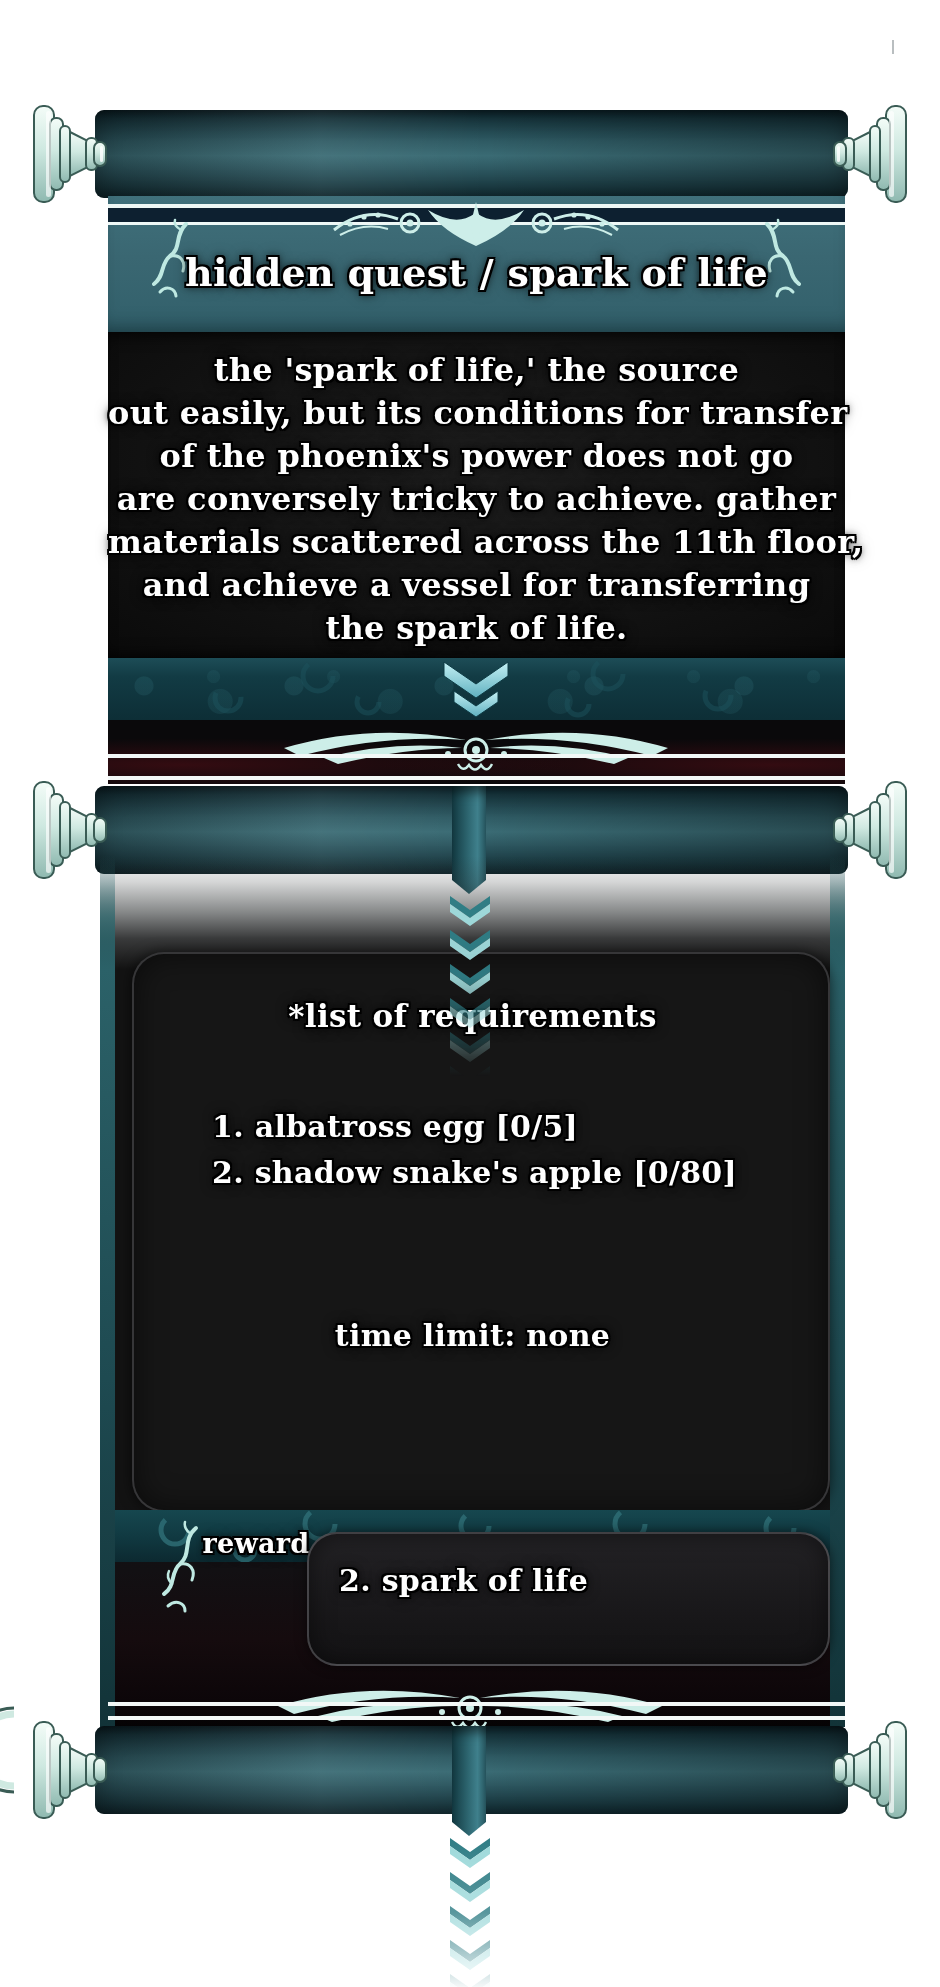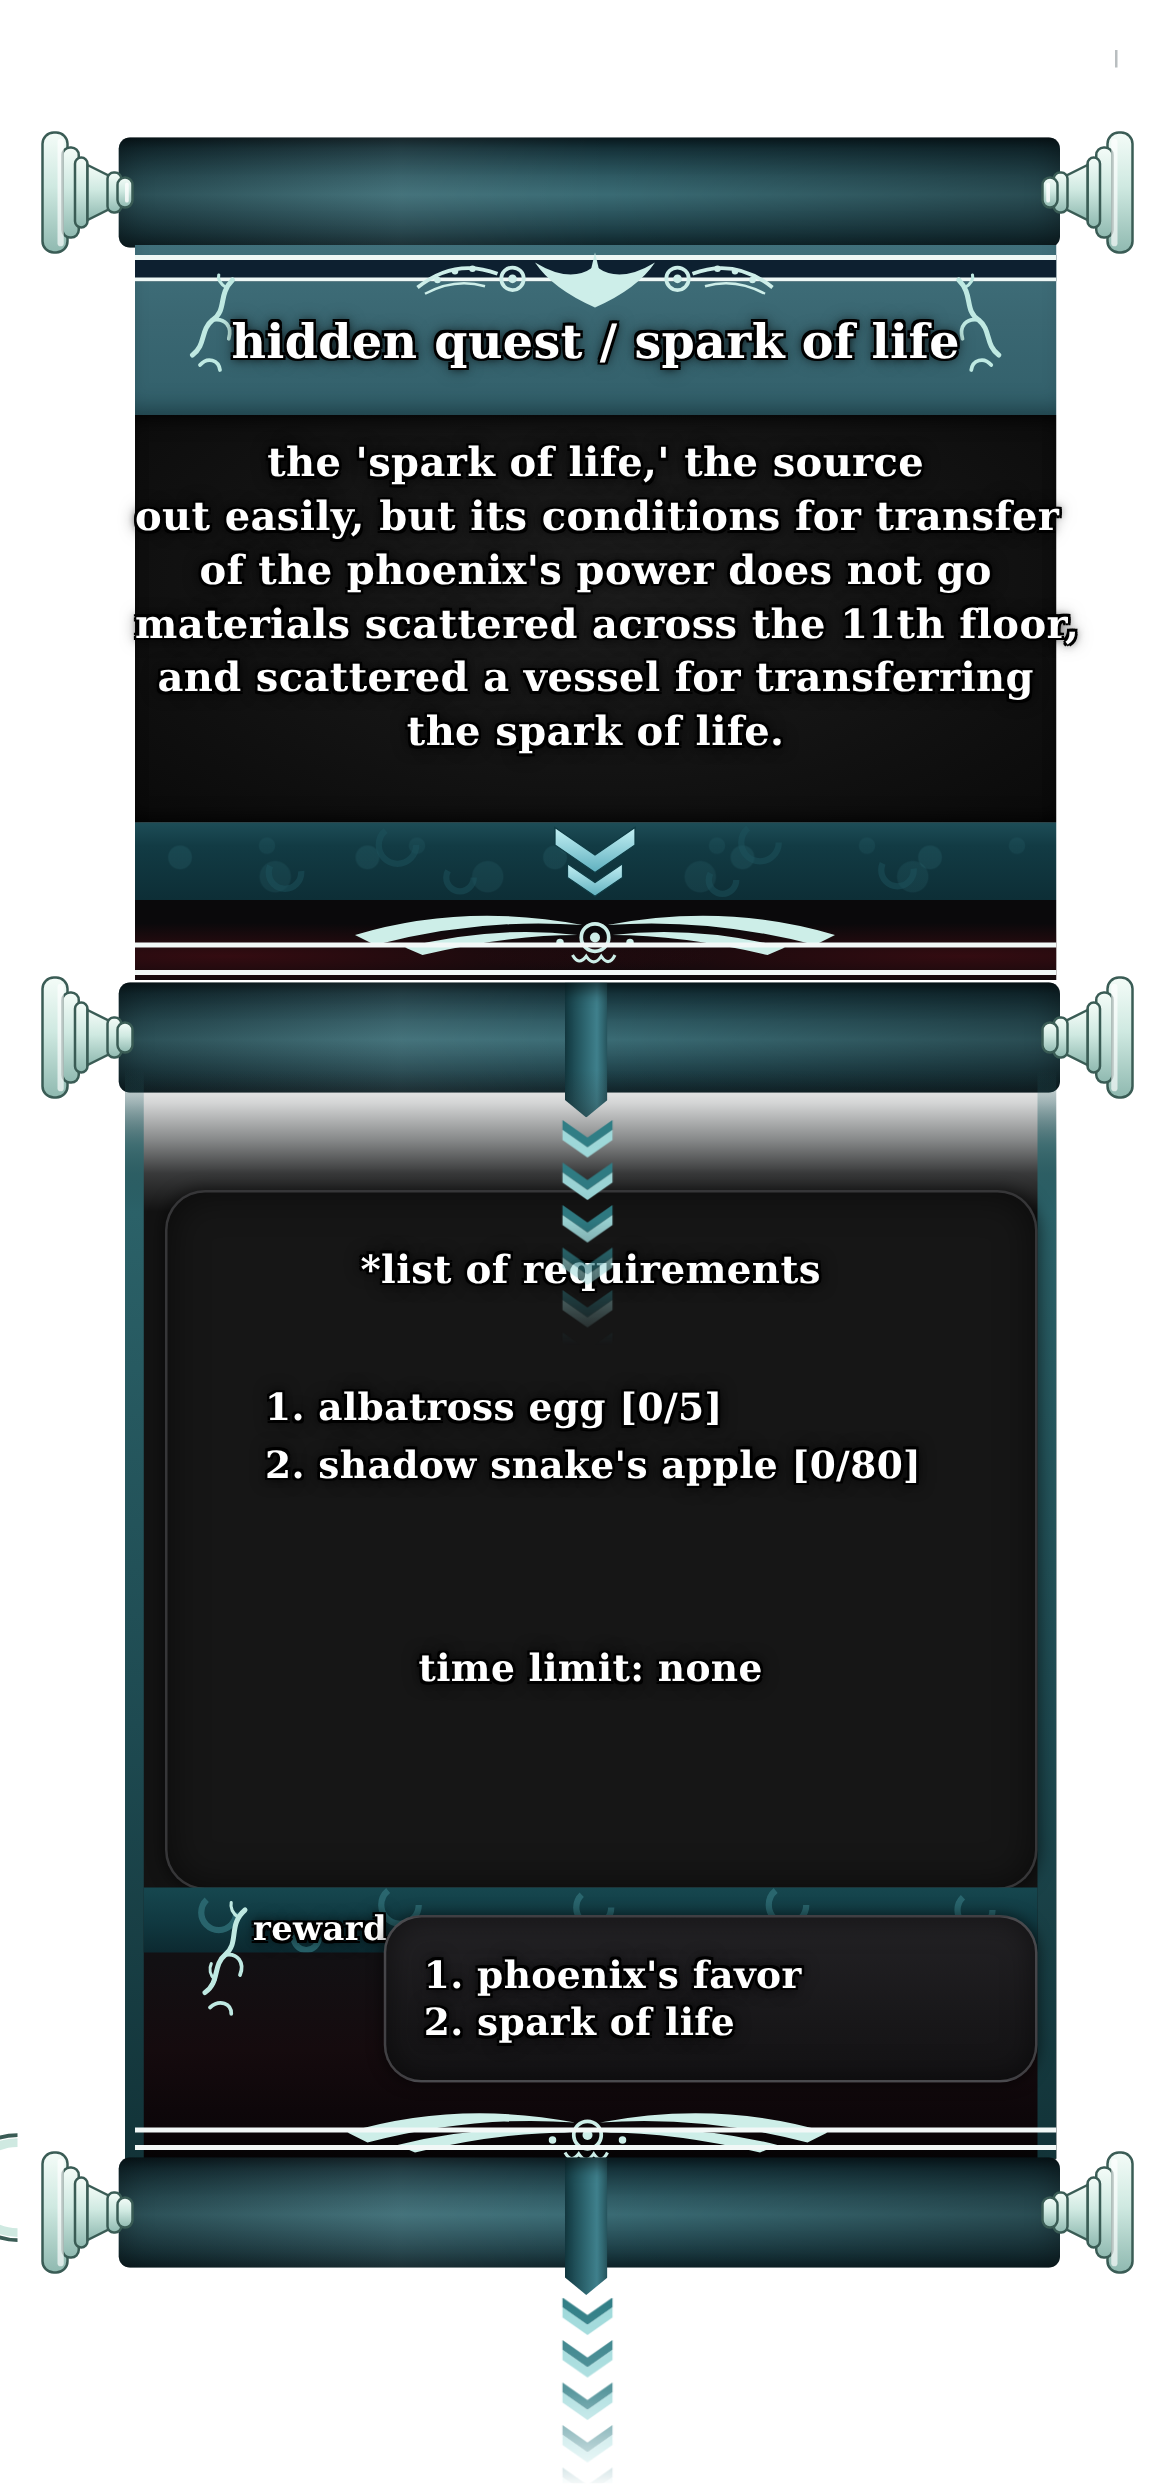--- a/index.html
+++ b/index.html
@@ -223,22 +223,23 @@
         </svg>
       </div>
       <div class="title1 t">hidden quest / spark of life</div>
     </div>
 
     <div class="desc">
       <div class="desc-in">
         <div class="desc-line t">the 'spark of life,' the source</div>
         <div class="desc-line t">out easily, but its conditions for transfer</div>
         <div class="desc-line t">of the phoenix's power does not go</div>
+        <div class="desc-line t">are conversely tricky to achieve. gather</div>
         <div class="desc-line t">materials scattered across the 11th floor,</div>
-        <div class="desc-line t">and scattered a vessel for transferring</div>
+        <div class="desc-line t">and achieve a vessel for transferring</div>
         <div class="desc-line t">the spark of life.</div>
       </div>
     </div>
 
     <div class="band1">
       <svg width="737" height="62" style="position:absolute;left:0;top:0" opacity="0.5">
         <g fill="none" stroke="#1d535d" stroke-width="5">
           <circle cx="210" cy="18" r="15" stroke-dasharray="60 40"></circle>
           <circle cx="260" cy="44" r="11" stroke-dasharray="40 30"></circle>
           <circle cx="500" cy="16" r="15" stroke-dasharray="60 40"></circle>
@@ -339,21 +340,20 @@
           <path d="M46,8 C32,20 42,34 30,44 C20,52 26,66 14,74"></path>
           <path d="M30,44 C40,42 46,50 42,60" stroke-width="3"></path>
           <path d="M18,86 C26,79 35,83 35,91" stroke-width="3"></path>
           <path d="M41,14 C36,11 34,6 35,2" stroke-width="2.5"></path>
           <path d="M22,64 C18,60 17,55 19,51" stroke-width="2.5"></path>
         </g>
       </svg>
     </div>
     <div class="rw-label t">reward</div>
     <div class="rw-box">
-      <div class="rw-item t">1. phoenix's favor</div>
       <div class="rw-item t">2. spark of life</div>
     </div>
   </div>
 
   <div class="ribbon" style="top:896px">
     <svg width="46" height="180" viewBox="0 0 46 180">
       <defs>
         <linearGradient id="fade1" x1="0" y1="0" x2="0" y2="1">
           <stop offset="0" stop-color="#fff"></stop>
             <stop offset="0.45" stop-color="#fff" stop-opacity="0.95"></stop>

